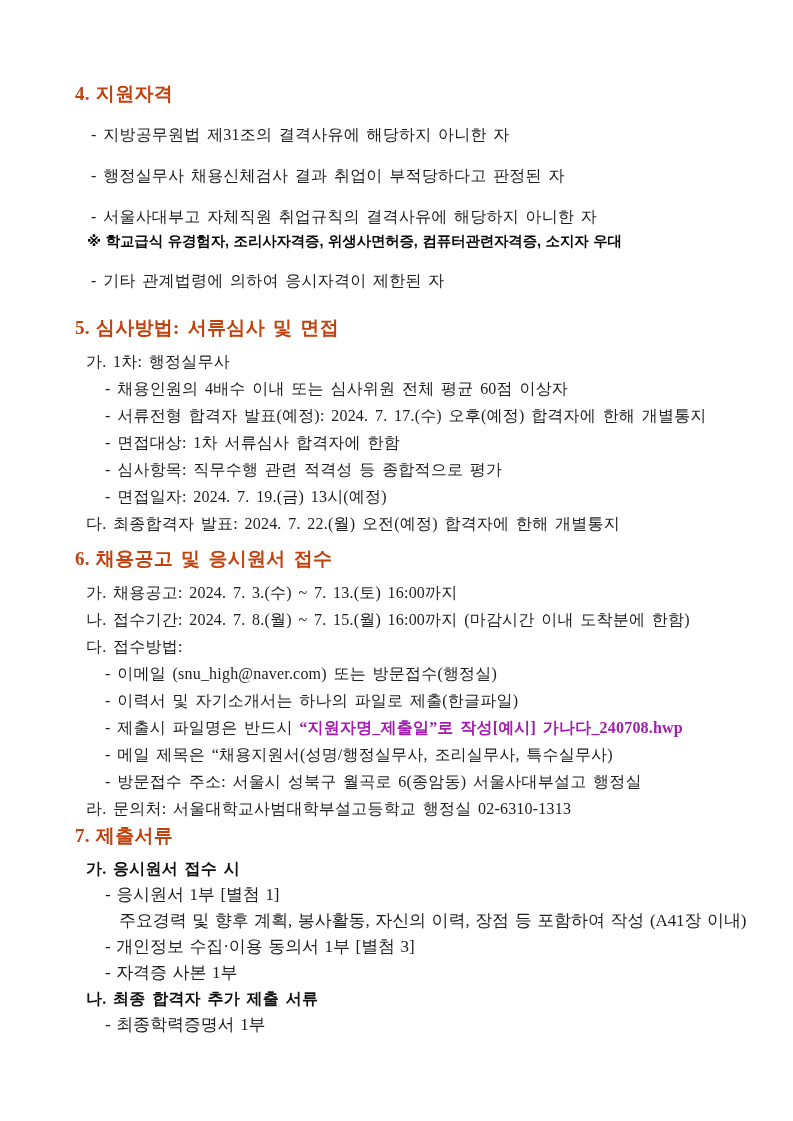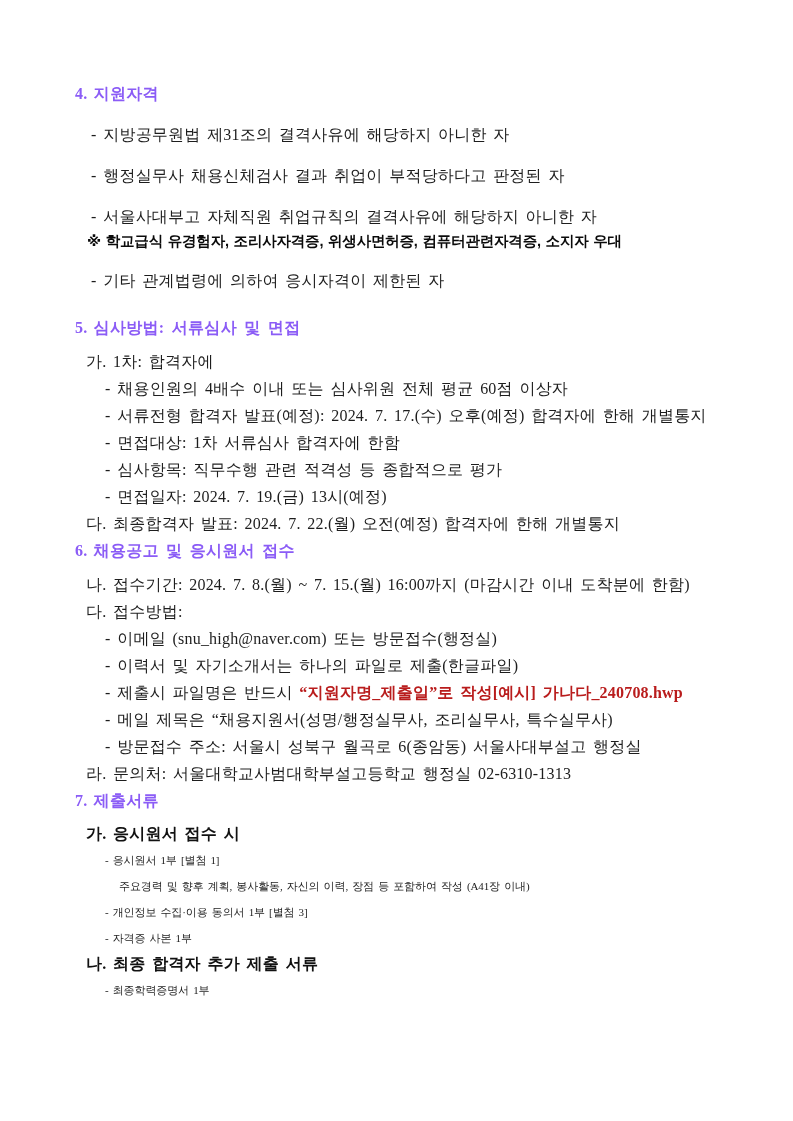--- a/index.html
+++ b/index.html
@@ -7,73 +7,74 @@
     width:793px;height:1121px;background:#ffffff;overflow:hidden;
     font-family:"Liberation Serif","DejaVu Serif",serif;
     -webkit-font-smoothing:antialiased;
   }
   .page{
     box-sizing:border-box;width:793px;height:1121px;
     padding:80px 40px 0 75px;background:#ffffff;color:#1d1d1d;
   }
   .sec{margin:0;}
   .sec-4{margin-bottom:20px;}
-  .sec-5{}
+  .sec-5{margin-bottom:8px;}
   .sec-6{}
   .sec-7{margin-bottom:0;}
   .sec-heading{
     margin:0 0 7px 0;
-    font-size:16px;line-height:27px;font-weight:bold;
-    letter-spacing:0.3px;word-spacing:3px;color:#8b5cf6;
+    font-size:19px;line-height:27px;font-weight:bold;
+    letter-spacing:0.3px;word-spacing:3px;color:#c2410c;
   }
   .sec-num{margin-right:6px;}
   .line{
     margin:0;font-size:16px;line-height:27px;
     letter-spacing:0.2px;word-spacing:2.5px;white-space:nowrap;
   }
   .sec-7 .line{line-height:26px;}
-  .sec-7 .ind-dash2,.sec-7 .ind-wrap{font-size:11px;letter-spacing:-0.1px;word-spacing:1.5px;}
+  .sec-7 .ind-dash2,.sec-7 .ind-wrap{font-size:17px;letter-spacing:-0.1px;word-spacing:1.5px;}
   .ind-ga{padding-left:11px;}
   .ind-dash1{padding-left:16px;margin-top:14px;}
   .ind-dash2{padding-left:30px;}
   .ind-wrap{padding-left:44px;}
   .st-bold{font-weight:bold;color:#111;}
   .st-note{
     font-family:"Liberation Sans","DejaVu Sans",sans-serif;
     font-weight:bold;font-size:14.5px;line-height:24px;
     letter-spacing:-0.2px;word-spacing:1px;color:#0a0a0a;
     padding-left:12px;margin-top:-1px;
   }
-  b{font-weight:bold;color:#b91c1c;}
+  b{font-weight:bold;color:#a21caf;}
 </style>
 </head>
 <body>
 
 <div class="page">
   <main>
       <section class="sec sec-4">
         <h2 class="sec-heading"><span class="sec-num">4.</span><span>지원자격</span></h2>
         <p class="line ind-dash1">- 지방공무원법 제31조의 결격사유에 해당하지 아니한 자</p>
         <p class="line ind-dash1">- 행정실무사 채용신체검사 결과 취업이 부적당하다고 판정된 자</p>
         <p class="line ind-dash1">- 서울사대부고 자체직원 취업규칙의 결격사유에 해당하지 아니한 자</p>
         <p class="line ind-note st-note">※ 학교급식 유경험자, 조리사자격증, 위생사면허증, 컴퓨터관련자격증, 소지자 우대</p>
         <p class="line ind-dash1">- 기타 관계법령에 의하여 응시자격이 제한된 자</p>
       </section>
       <section class="sec sec-5">
         <h2 class="sec-heading"><span class="sec-num">5.</span><span>심사방법: 서류심사 및 면접</span></h2>
-        <p class="line ind-ga">가. 1차: 합격자에</p>
+        <p class="line ind-ga">가. 1차: 행정실무사</p>
         <p class="line ind-dash2">- 채용인원의 4배수 이내 또는 심사위원 전체 평균 60점 이상자</p>
         <p class="line ind-dash2">- 서류전형 합격자 발표(예정): 2024. 7. 17.(수) 오후(예정) 합격자에 한해 개별통지</p>
         <p class="line ind-dash2">- 면접대상: 1차 서류심사 합격자에 한함</p>
         <p class="line ind-dash2">- 심사항목: 직무수행 관련 적격성 등 종합적으로 평가</p>
         <p class="line ind-dash2">- 면접일자: 2024. 7. 19.(금) 13시(예정)</p>
         <p class="line ind-ga">다. 최종합격자 발표: 2024. 7. 22.(월) 오전(예정) 합격자에 한해 개별통지</p>
       </section>
       <section class="sec sec-6">
         <h2 class="sec-heading"><span class="sec-num">6.</span><span>채용공고 및 응시원서 접수</span></h2>
+        <p class="line ind-ga">가. 채용공고: 2024. 7. 3.(수) ~ 7. 13.(토) 16:00까지</p>
         <p class="line ind-ga">나. 접수기간: 2024. 7. 8.(월) ~ 7. 15.(월) 16:00까지 (마감시간 이내 도착분에 한함)</p>
         <p class="line ind-ga">다. 접수방법:</p>
         <p class="line ind-dash2">- 이메일 (snu_high@naver.com) 또는 방문접수(행정실)</p>
         <p class="line ind-dash2">- 이력서 및 자기소개서는 하나의 파일로 제출(한글파일)</p>
         <p class="line ind-dash2"><span>- 제출시 파일명은 반드시 </span><b>“지원자명_제출일”로 작성[예시] 가나다_240708.hwp</b></p>
         <p class="line ind-dash2">- 메일 제목은 “채용지원서(성명/행정실무사, 조리실무사, 특수실무사)</p>
         <p class="line ind-dash2">- 방문접수 주소: 서울시 성북구 월곡로 6(종암동) 서울사대부설고 행정실</p>
         <p class="line ind-ga">라. 문의처: 서울대학교사범대학부설고등학교 행정실 02-6310-1313</p>
       </section>
       <section class="sec sec-7">

